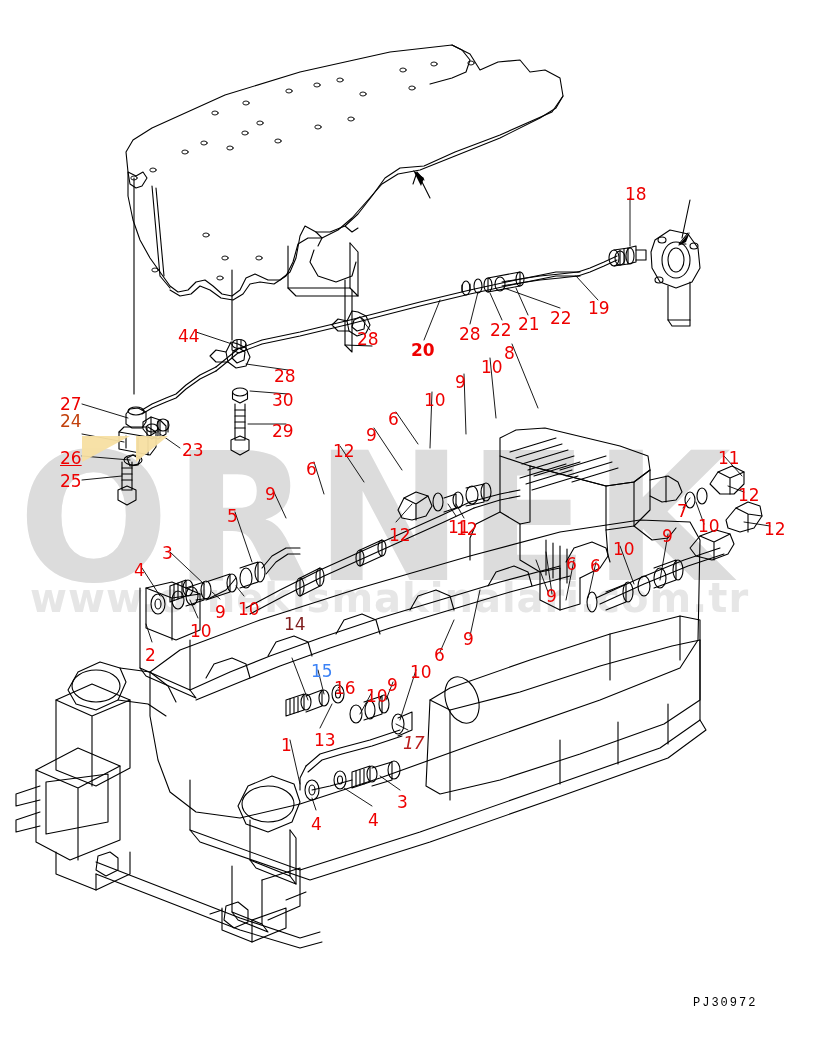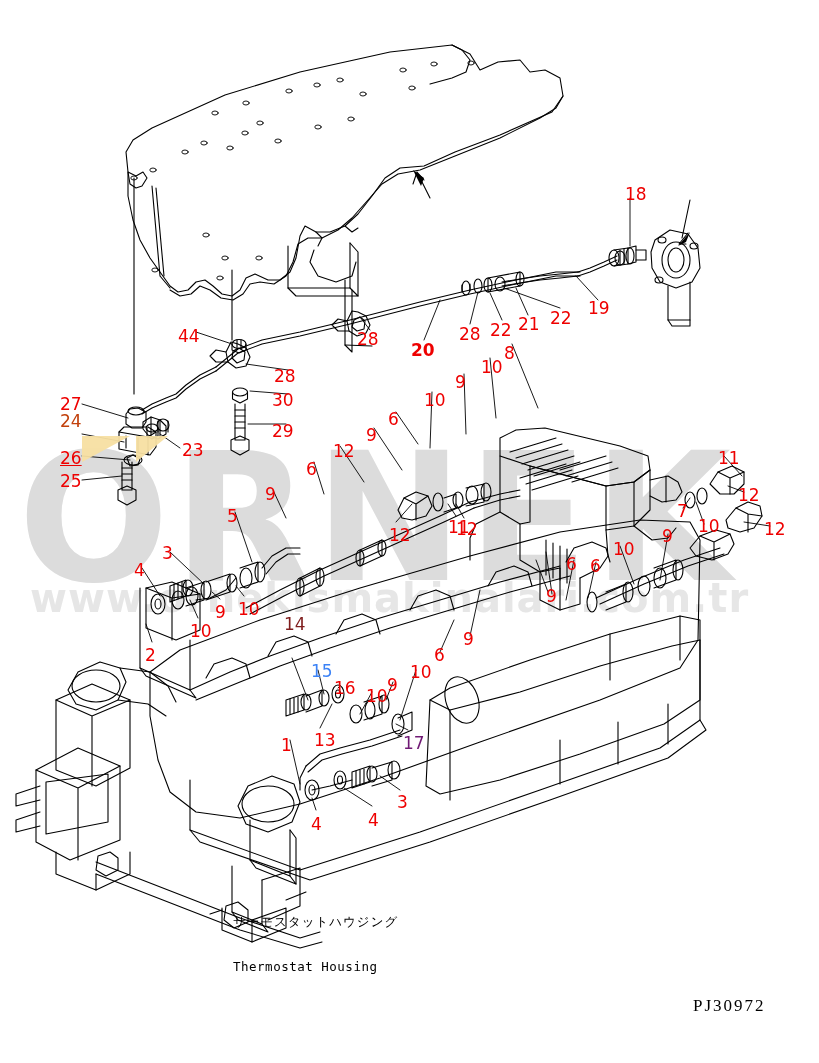--- a/index.html
+++ b/index.html
@@ -6,22 +6,22 @@
   body{width:819px;height:1063px;position:relative;overflow:hidden;
        font-family:"DejaVu Sans",sans-serif;}
   #sheet{position:absolute;inset:0;width:819px;height:1063px;background:#ffffff;}
   svg.layer{position:absolute;left:0;top:0;width:819px;height:1063px;}
   .wm{position:absolute;left:0;top:0;width:819px;height:1063px;pointer-events:none;}
   .callout{position:absolute;color:#ee0000;font-family:"DejaVu Sans",sans-serif;
            font-size:17px;line-height:1;white-space:nowrap;}
   .jlabel{position:absolute;color:#000;font-family:"DejaVu Sans Mono",monospace;
           font-size:12.5px;line-height:15px;white-space:pre;letter-spacing:.5px;}
   .jlabel .jp{font-family:"DejaVu Sans",sans-serif;font-size:12.5px;letter-spacing:1px;}
-  .drawno{position:absolute;color:#000;font-family:Liberation Serif, serif;
-          font-size:17px;letter-spacing:2px;white-space:nowrap;}
+  .drawno{position:absolute;color:#000;font-family:Liberation Mono, monospace;
+          font-size:12px;letter-spacing:2px;white-space:nowrap;}
 </style>
 </head>
 <body>
 
 <div id="sheet">
 
   <svg class="wm layer" viewBox="0 0 819 1063">
     <g opacity="1">
       <text x="18" y="580" font-family="DejaVu Sans, sans-serif" font-size="178" font-weight="bold" fill="#dcdcdc" letter-spacing="4">ORNEK</text>
       <text x="30" y="612" font-family="DejaVu Sans, sans-serif" font-size="40" font-weight="bold" fill="#e6e6e6" letter-spacing="1">www.ornekismakinalari.com.tr</text>
@@ -476,24 +476,20 @@
 
     <g>
       <path d="M82,436 L130,436 L82,462 Z" fill="#f7dfa2" opacity="0.95"></path>
       <path d="M136,436 L168,436 L136,462 Z" fill="#f7dfa2" opacity="0.95"></path>
     </g>
   </svg>
 
 
 
 
-  <div class="jlabel" style="left:233px;top:884px;">
-    <div class="jp">サーモスタットハウジング</div>
-    <div>Thermostat Housing</div>
-  </div>
 
   <div class="drawno" style="left:693px;top:996px;">PJ30972</div>
 
   <div id="callout-host">
       <div class="callout" style="left: 178px; top: 328px; color: rgb(238, 0, 0);">44</div>
       <div class="callout" style="left: 274px; top: 368px; color: rgb(238, 0, 0);">28</div>
       <div class="callout" style="left: 272px; top: 392px; color: rgb(238, 0, 0);">30</div>
       <div class="callout" style="left: 272px; top: 423px; color: rgb(238, 0, 0);">29</div>
       <div class="callout" style="left: 60px; top: 396px; color: rgb(238, 0, 0); text-align: center;">27</div>
       <div class="callout" style="left: 60px; top: 413px; color: #c2410c;">24</div>
@@ -540,19 +536,19 @@
       <div class="callout" style="left: 434px; top: 647px; color: rgb(238, 0, 0);">6</div>
       <div class="callout" style="left: 463px; top: 631px; color: rgb(238, 0, 0);">9</div>
       <div class="callout" style="left: 284px; top: 616px; color: #7f1d1d;">14</div>
       <div class="callout" style="left: 311px; top: 663px; color: #3b82f6;">15</div>
       <div class="callout" style="left: 334px; top: 680px; color: rgb(238, 0, 0);">16</div>
       <div class="callout" style="left: 314px; top: 732px; color: rgb(238, 0, 0);">13</div>
       <div class="callout" style="left: 281px; top: 737px; color: rgb(238, 0, 0);">1</div>
       <div class="callout" style="left: 366px; top: 688px; color: rgb(238, 0, 0);">10</div>
       <div class="callout" style="left: 387px; top: 677px; color: rgb(238, 0, 0);">9</div>
       <div class="callout" style="left: 410px; top: 664px; color: rgb(238, 0, 0);">10</div>
-      <div class="callout" style="left: 403px; top: 735px; color: #701a75;">17</div>
+      <div class="callout" style="left: 403px; top: 735px; color: #b91c1c; font-style: italic;">17</div>
       <div class="callout" style="left: 397px; top: 794px; color: rgb(238, 0, 0);">3</div>
       <div class="callout" style="left: 368px; top: 812px; color: rgb(238, 0, 0);">4</div>
       <div class="callout" style="left: 311px; top: 816px; color: rgb(238, 0, 0);">4</div>
     </div>
 
 </div>
 
 </body></html>

